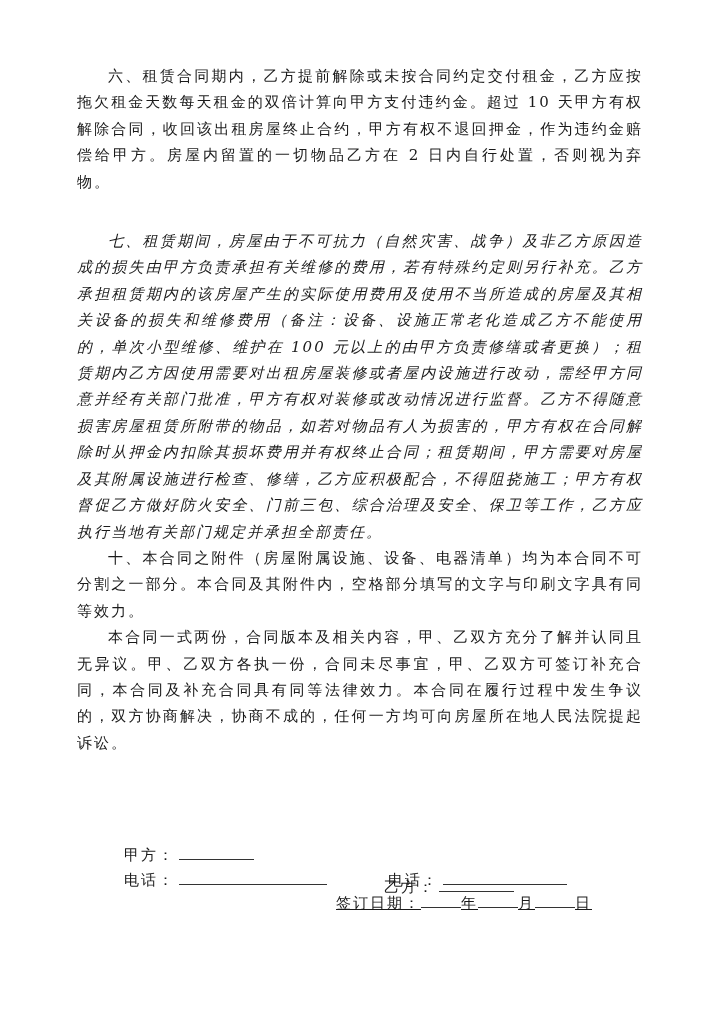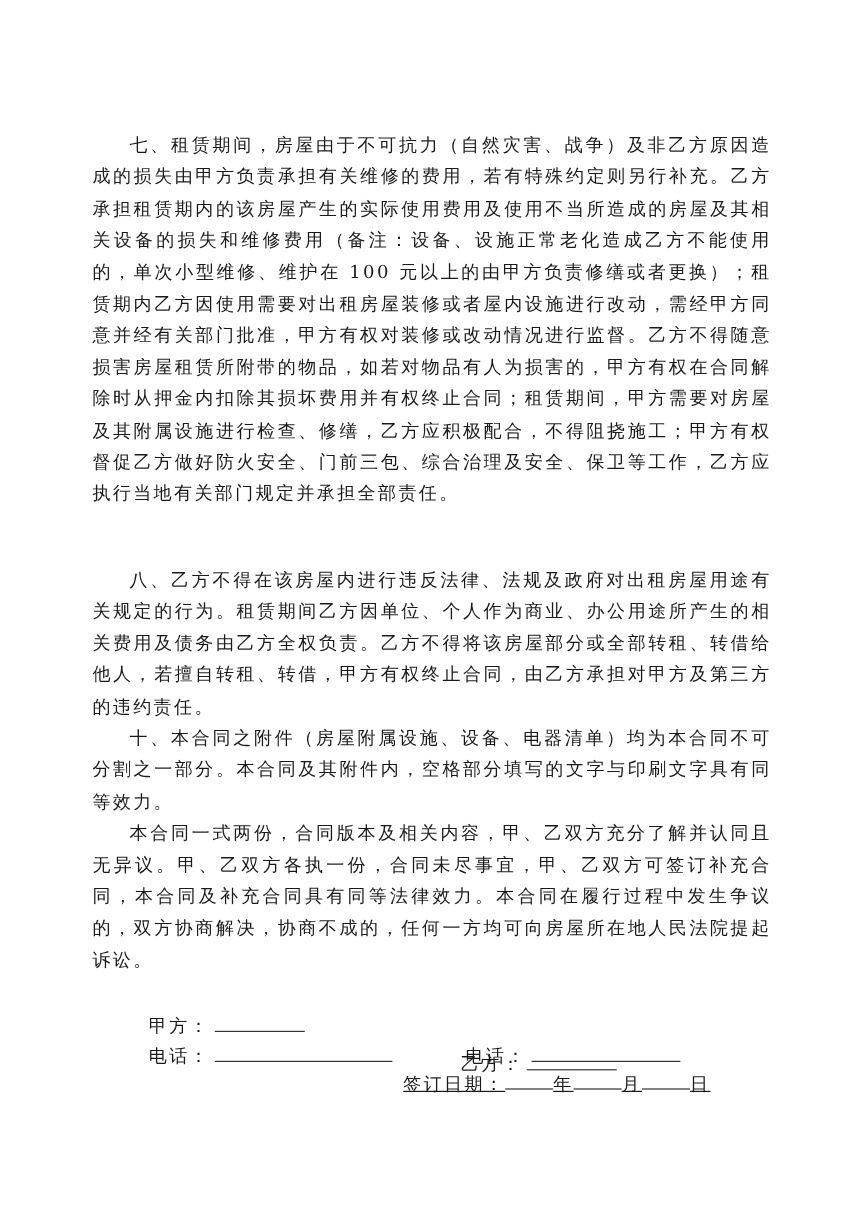--- a/index.html
+++ b/index.html
@@ -2,30 +2,30 @@
 <html><head>
   <meta charset="utf-8">
   <style>
     html, body { margin: 0; padding: 0; background: #ffffff; }
     body { width: 720px; height: 1017px; position: relative; overflow: hidden;
            font-family: "DejaVu Serif", "Liberation Serif", serif; color: #1a1a1a; }
     .page { position: absolute; left: 77px; top: 63px; width: 566px; }
     .para { font-size: 15px; line-height: 26.4px; letter-spacing: 2.0px;
             text-align: justify; text-justify: inter-character; margin: 0; word-break: break-all; }
     .indent { text-indent: 31px; }
-    .gap-xl { margin-top: 45px; }
+    .gap-xl { margin-top: 33px; font-style: italic; }
     .sig { position: absolute; font-size: 15px; letter-spacing: 2px; white-space: nowrap; margin-left: 24px; }
     .blank { display: inline-block; border-bottom: 1px solid #333; height: 14px; vertical-align: baseline; margin-left: 4px; }
   </style>
 </head>
 <body>
 
 <div class="page">
+  <p class="para indent">六、租赁合同期内，乙方提前解除或未按合同约定交付租金，乙方应按拖欠租金天数每天租金的双倍计算向甲方支付违约金。超过 10 天甲方有权解除合同，收回该出租房屋终止合约，甲方有权不退回押金，作为违约金赔偿给甲方。房屋内留置的一切物品乙方在 2 日内自行处置，否则视为弃物。</p>
   <p class="para indent gap-xl">七、租赁期间，房屋由于不可抗力（自然灾害、战争）及非乙方原因造成的损失由甲方负责承担有关维修的费用，若有特殊约定则另行补充。乙方承担租赁期内的该房屋产生的实际使用费用及使用不当所造成的房屋及其相关设备的损失和维修费用（备注：设备、设施正常老化造成乙方不能使用的，单次小型维修、维护在 100 元以上的由甲方负责修缮或者更换）；租赁期内乙方因使用需要对出租房屋装修或者屋内设施进行改动，需经甲方同意并经有关部门批准，甲方有权对装修或改动情况进行监督。乙方不得随意损害房屋租赁所附带的物品，如若对物品有人为损害的，甲方有权在合同解除时从押金内扣除其损坏费用并有权终止合同；租赁期间，甲方需要对房屋及其附属设施进行检查、修缮，乙方应积极配合，不得阻挠施工；甲方有权督促乙方做好防火安全、门前三包、综合治理及安全、保卫等工作，乙方应执行当地有关部门规定并承担全部责任。</p>
-  <p class="para indent gap-xl">八、乙方不得在该房屋内进行违反法律、法规及政府对出租房屋用途有关规定的行为。租赁期间乙方因单位、个人作为商业、办公用途所产生的相关费用及债务由乙方全权负责。乙方不得将该房屋部分或全部转租、转借给他人，若擅自转租、转借，甲方有权终止合同，由乙方承担对甲方及第三方的违约责任。</p>
   <p class="para indent">十、本合同之附件（房屋附属设施、设备、电器清单）均为本合同不可分割之一部分。本合同及其附件内，空格部分填写的文字与印刷文字具有同等效力。</p>
   <p class="para indent">本合同一式两份，合同版本及相关内容，甲、乙双方充分了解并认同且无异议。甲、乙双方各执一份，合同未尽事宜，甲、乙双方可签订补充合同，本合同及补充合同具有同等法律效力。本合同在履行过程中发生争议的，双方协商解决，协商不成的，任何一方均可向房屋所在地人民法院提起诉讼。</p>
 </div>
 
 <div class="sig" style="left:100px; top:845px;">
   <span>甲方：</span><span class="blank" style="width:75px;"></span>
 </div>
 <div class="sig" style="left:360px; top:877px;">
   <span>乙方：</span><span class="blank" style="width:75px;"></span>
 </div>

